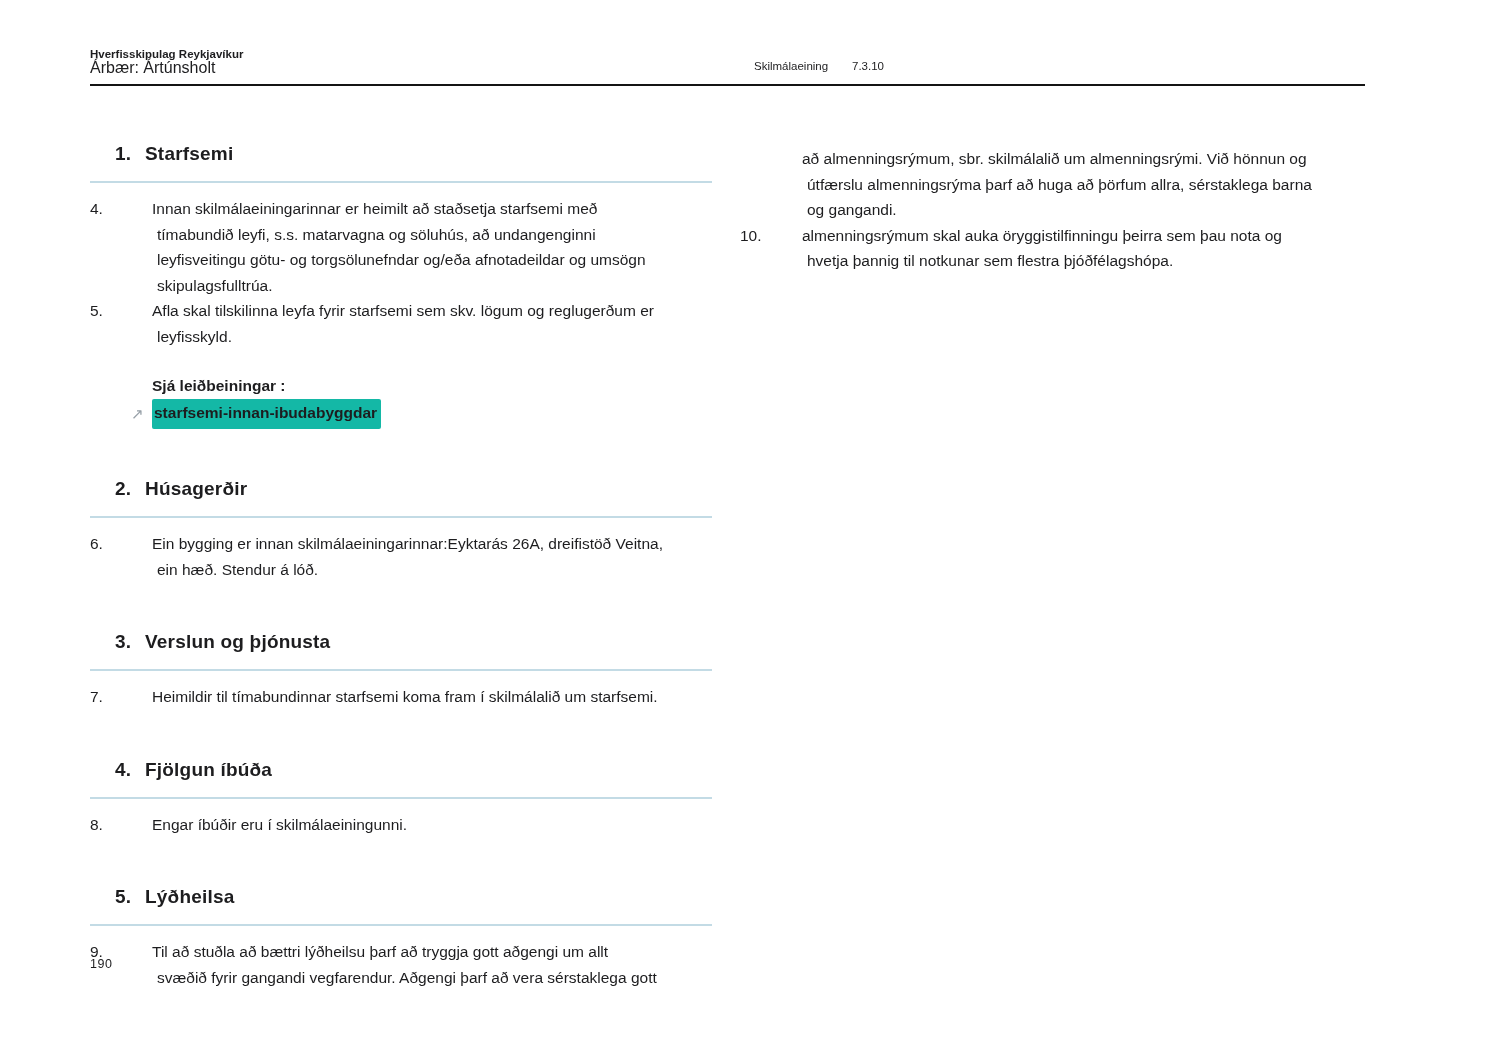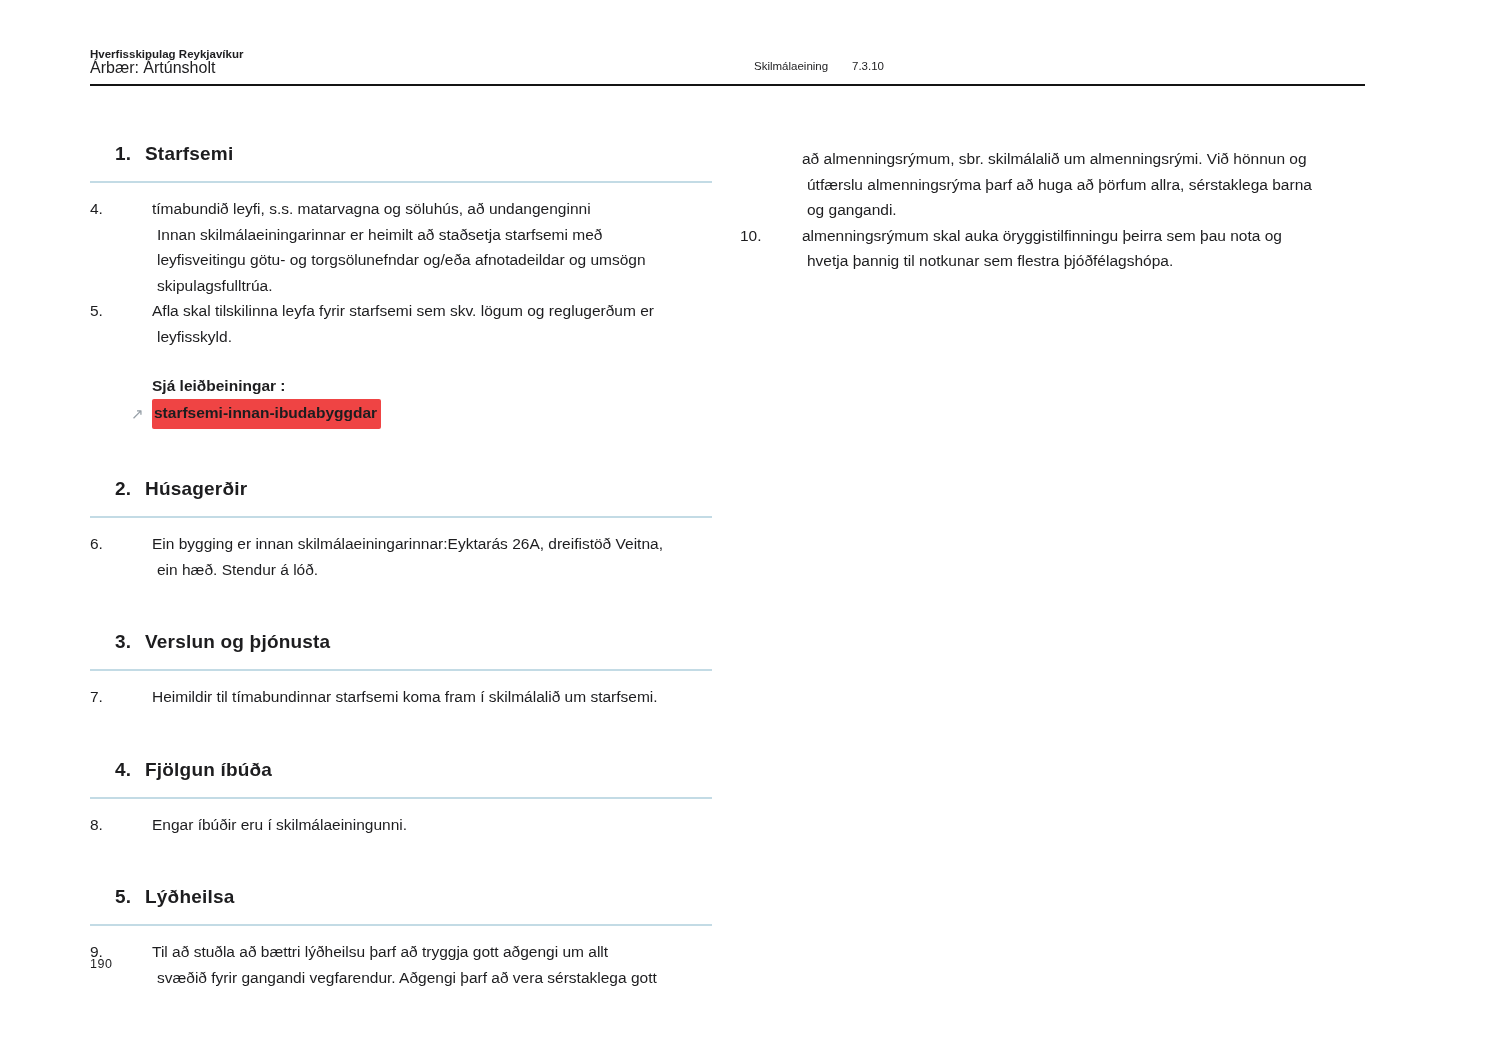--- a/index.html
+++ b/index.html
@@ -36,21 +36,21 @@
   .item { display:flex; font-size:15.5px; line-height:25.5px; }
   .item-num { width:62px; flex-shrink:0; }
   .item-text { flex:1; }
   .item-line + .item-line { padding-left:5px; }
 
   
   .guidance { margin-top:24px; margin-left:41px; font-size:15.5px; line-height:26px; font-weight:bold; }
   .guidance-label { padding-left:21px; }
   .guidance-link-row { display:flex; align-items:center; }
   .link-arrow { width:21px; flex-shrink:0; color:#97a0a8; font-weight:normal; font-size:15px; }
-  .guidance-link { background:#ef4444; padding:1px 4px 3px 2px; border-radius:2px; cursor:pointer; }
+  .guidance-link { background:#14b8a6; padding:1px 4px 3px 2px; border-radius:2px; cursor:pointer; }
 
   
   .page-number { position:absolute; left:90px; top:957px; font-size:12.5px; letter-spacing:.5px; }
 </style>
 </head>
 <body>
 
 <div class="page">
 
   <div class="doc-header">
@@ -65,22 +65,22 @@
       <section class="section">
         <div class="section-heading">
           <span class="heading-num">1.</span>
           <span class="heading-title">Starfsemi</span>
         </div>
         <div class="section-rule"></div>
         <div class="section-body">
           <div class="item">
             <span class="item-num">4.</span>
             <div class="item-text">
+              <div class="item-line">Innan skilmálaeiningarinnar er heimilt að staðsetja starfsemi með</div>
               <div class="item-line">tímabundið leyfi, s.s. matarvagna og söluhús, að undangenginni</div>
-              <div class="item-line">Innan skilmálaeiningarinnar er heimilt að staðsetja starfsemi með</div>
               <div class="item-line">leyfisveitingu götu- og torgsölunefndar og/eða afnotadeildar og umsögn</div>
               <div class="item-line">skipulagsfulltrúa.</div>
             </div>
           </div>
           <div class="item">
             <span class="item-num">5.</span>
             <div class="item-text">
               <div class="item-line">Afla skal tilskilinna leyfa fyrir starfsemi sem skv. lögum og reglugerðum er</div>
               <div class="item-line">leyfisskyld.</div>
             </div>

